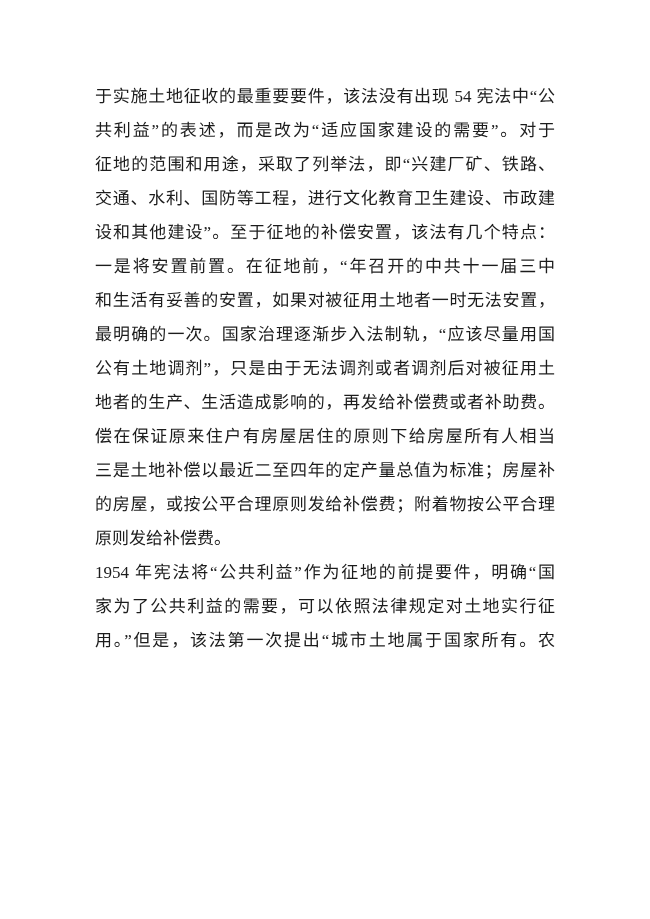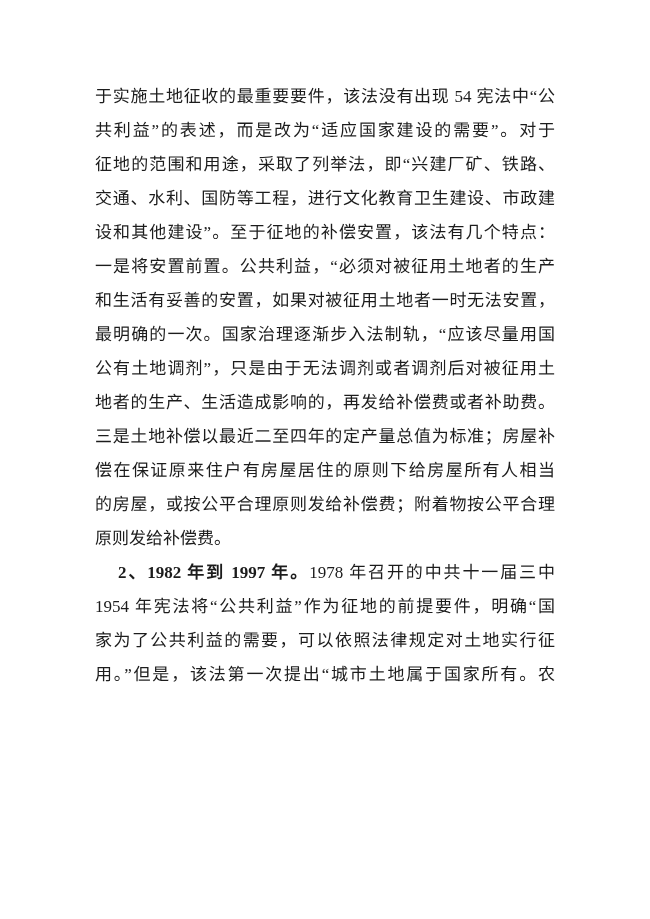--- a/index.html
+++ b/index.html
@@ -61,30 +61,29 @@
 <body style="background: rgb(255, 255, 255);">
 
 <div class="page">
   <div class="text-block" id="text-block" style="color: rgb(28, 28, 28);">
       <div class="paragraph">
         <div class="line"><span class="seg">于实施土地征收的最重要要件，该法没有出现 54 宪法中“公</span></div>
         <div class="line"><span class="seg">共利益”的表述，而是改为“适应国家建设的需要”。对于</span></div>
         <div class="line"><span class="seg">征地的范围和用途，采取了列举法，即“兴建厂矿、铁路、</span></div>
         <div class="line"><span class="seg">交通、水利、国防等工程，进行文化教育卫生建设、市政建</span></div>
         <div class="line"><span class="seg">设和其他建设”。至于征地的补偿安置，该法有几个特点：</span></div>
-        <div class="line"><span class="seg">一是将安置前置。公共利益，“必须对被征用土地者的生产</span></div>
+        <div class="line"><span class="seg">一是将安置前置。在征地前，“年召开的中共十一届三中</span></div>
         <div class="line"><span class="seg">和生活有妥善的安置，如果对被征用土地者一时无法安置，</span></div>
         <div class="line"><span class="seg">最明确的一次。国家治理逐渐步入法制轨，“应该尽量用国有、</span></div>
         <div class="line"><span class="seg">公有土地调剂”，只是由于无法调剂或者调剂后对被征用土</span></div>
         <div class="line"><span class="seg">地者的生产、生活造成影响的，再发给补偿费或者补助费。</span></div>
+        <div class="line"><span class="seg">偿在保证原来住户有房屋居住的原则下给房屋所有人相当</span></div>
         <div class="line"><span class="seg">三是土地补偿以最近二至四年的定产量总值为标准；房屋补</span></div>
-        <div class="line"><span class="seg">偿在保证原来住户有房屋居住的原则下给房屋所有人相当</span></div>
         <div class="line"><span class="seg">的房屋，或按公平合理原则发给补偿费；附着物按公平合理</span></div>
         <div class="line lastline"><span class="seg">原则发给补偿费。</span></div>
       </div>
       <div class="paragraph">
-        <div class="line indented"><span class="seg bold">2、1982 年到 1997 年。</span><span class="seg">1978 年召开的中共十一届三中</span></div>
         <div class="line"><span class="seg">1954 年宪法将“公共利益”作为征地的前提要件，明确“国</span></div>
         <div class="line"><span class="seg">家为了公共利益的需要，可以依照法律规定对土地实行征</span></div>
         <div class="line"><span class="seg">用。”但是，该法第一次提出“城市土地属于国家所有。农</span></div>
       </div>
     </div>
 </div>
 
 </body></html>

